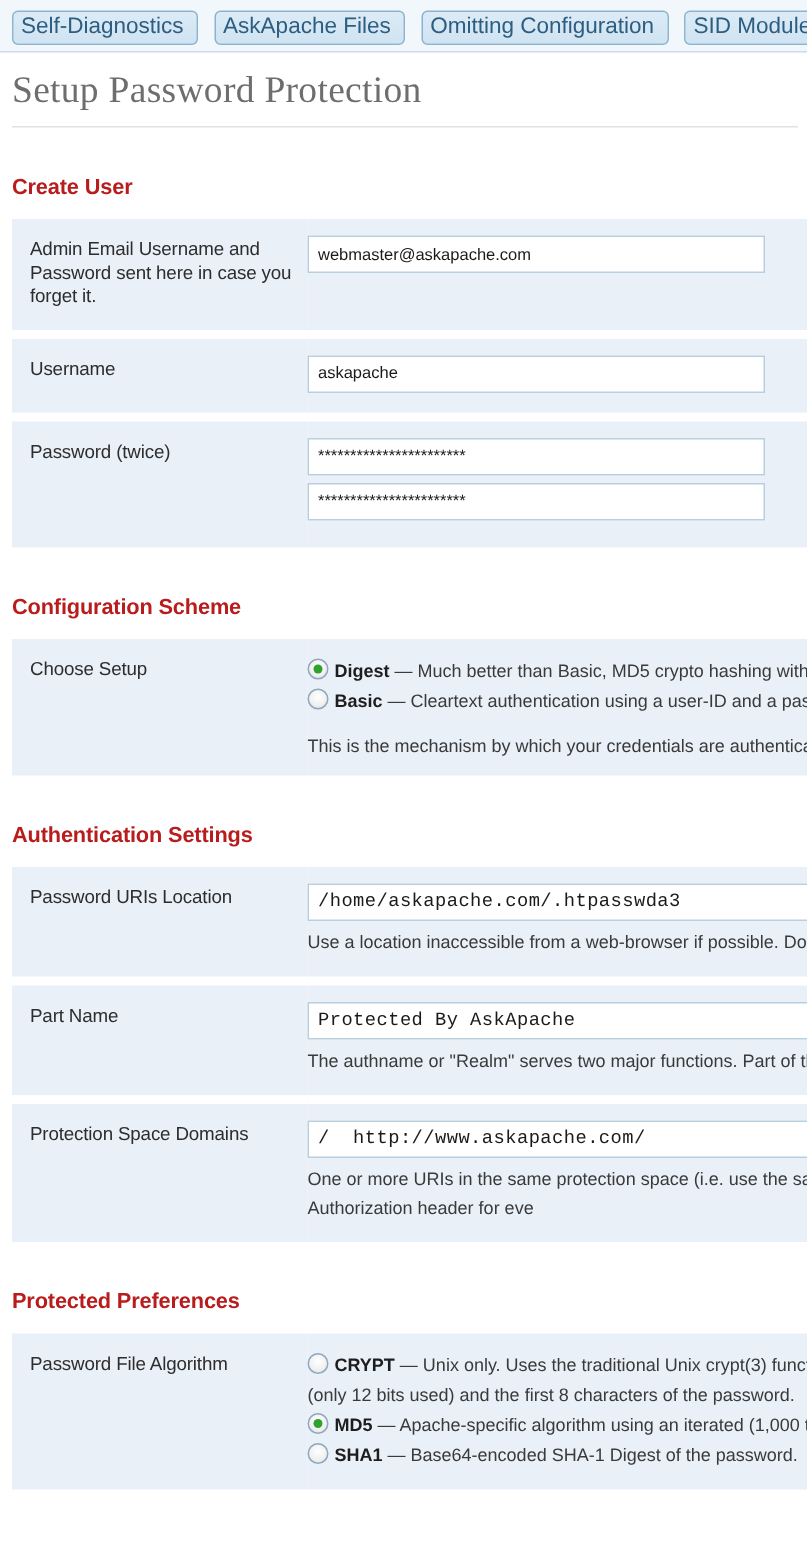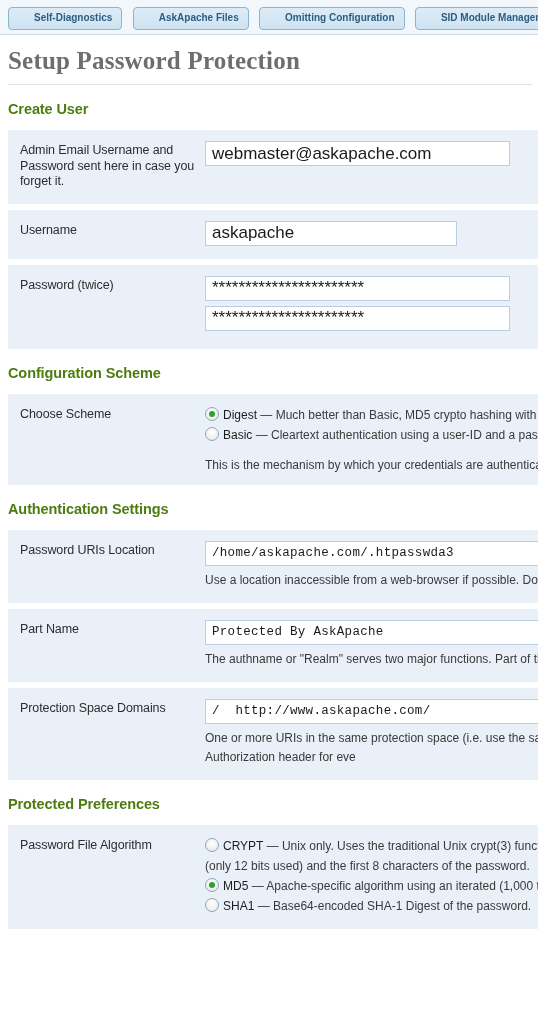--- a/index.html
+++ b/index.html
@@ -25,51 +25,50 @@
     overflow: hidden;
     height: 20px;
     box-sizing: content-box;
   }
   .tab {
     display: inline-block;
     background: linear-gradient(to bottom, #dcebf6 0%, #cfe3f2 100%);
     border: 1px solid #8bb4cf;
     border-radius: 4px;
     color: #2d5d80;
-    font-size: 10px;
+    font-size: 15px;
     line-height: 18px;
-    padding: 1px 9px 2px 25px;
+    padding: 1px 9px 2px 5px;
     margin-right: 7px;
     vertical-align: top;
     cursor: pointer;
-    font-weight: bold;
   }
 
   
   .page-title {
     font-family: "Liberation Serif", serif;
-    font-weight: bold;
+    font-weight: normal;
     font-size: 25px;
     color: #6e6e6e;
     margin: 12px 0 0 8px;
     padding: 0 0 9px 0;
     letter-spacing: 0.2px;
   }
   .title-rule {
     border-top: 1px solid #e2e2e2;
     margin: 0 6px 0 8px;
     height: 0;
   }
 
   
   .section-heading {
     font-size: 14.5px;
     font-weight: bold;
-    color: #4d7c0f;
-    margin: 16px 0 13px 8px;
+    color: #b91c1c;
+    margin: 32px 0 13px 8px;
     letter-spacing: -0.1px;
   }
 
   
   .form-table {
     margin: 0 0 0 8px;
     border-collapse: collapse;
     width: 1000px;
   }
   .row {
@@ -96,33 +95,33 @@
   }
 
   
   .txt {
     display: block;
     box-sizing: border-box;
     border: 1px solid #b9cfe0;
     background: #ffffff;
     color: #1a1a1a;
     font-family: "Liberation Sans", sans-serif;
-    font-size: 17px;
+    font-size: 11px;
     line-height: 17px;
     padding: 3px 6px;
     height: 25px;
     outline: none;
   }
   .txt.mono {
     font-family: "Liberation Mono", monospace;
     font-size: 12.5px;
     letter-spacing: 0.3px;
   }
   .w-email { width: 305px; }
-  .w-user  { width: 252px; }
+  .w-user  { width: 305px; }
   .w-pass  { width: 305px; margin-bottom: 5px; }
   .w-wide  { width: 420px; }
 
   .hint {
     font-size: 12px;
     color: #3a3a3a;
     line-height: 19px;
     margin-top: 5px;
     white-space: nowrap;
   }
@@ -132,21 +131,21 @@
   .radio-line {
     font-size: 12px;
     color: #3a3a3a;
     line-height: 20px;
     white-space: nowrap;
   }
   .radio-line.wrap { white-space: normal; width: 560px; }
   .radio-line b {
     color: #1d1d1d;
     font-size: 12px;
-    font-weight: normal;
+    font-weight: bold;
   }
   .radio {
     display: inline-block;
     width: 12px;
     height: 12px;
     border-radius: 50%;
     border: 1px solid #8fa8bd;
     background: radial-gradient(circle at 50% 38%, #ffffff 0%, #f0f0f0 60%, #dcdcdc 100%);
     vertical-align: -2px;
     margin-right: 4px;
@@ -207,21 +206,21 @@
     </td>
   </tr>
 </tbody>
   </table>
 
 <div class="section-heading">Configuration Scheme</div>
 
 <table class="form-table">
   <tbody>
       <tr class="row">
-    <td class="cell-label">Choose Scheme</td>
+    <td class="cell-label">Choose Setup</td>
     <td class="cell-field">
       <div class="radio-line">
         <span class="radio checked"></span><b>Digest</b>
         <span>— Much better than Basic, MD5 crypto hashing with no</span>
       </div>
       <div class="radio-line">
         <span class="radio"></span><b>Basic</b>
         <span>— Cleartext authentication using a user-ID and a passw</span>
       </div>
       <div class="scheme-note">This is the mechanism by which your credentials are authenticate</div>

